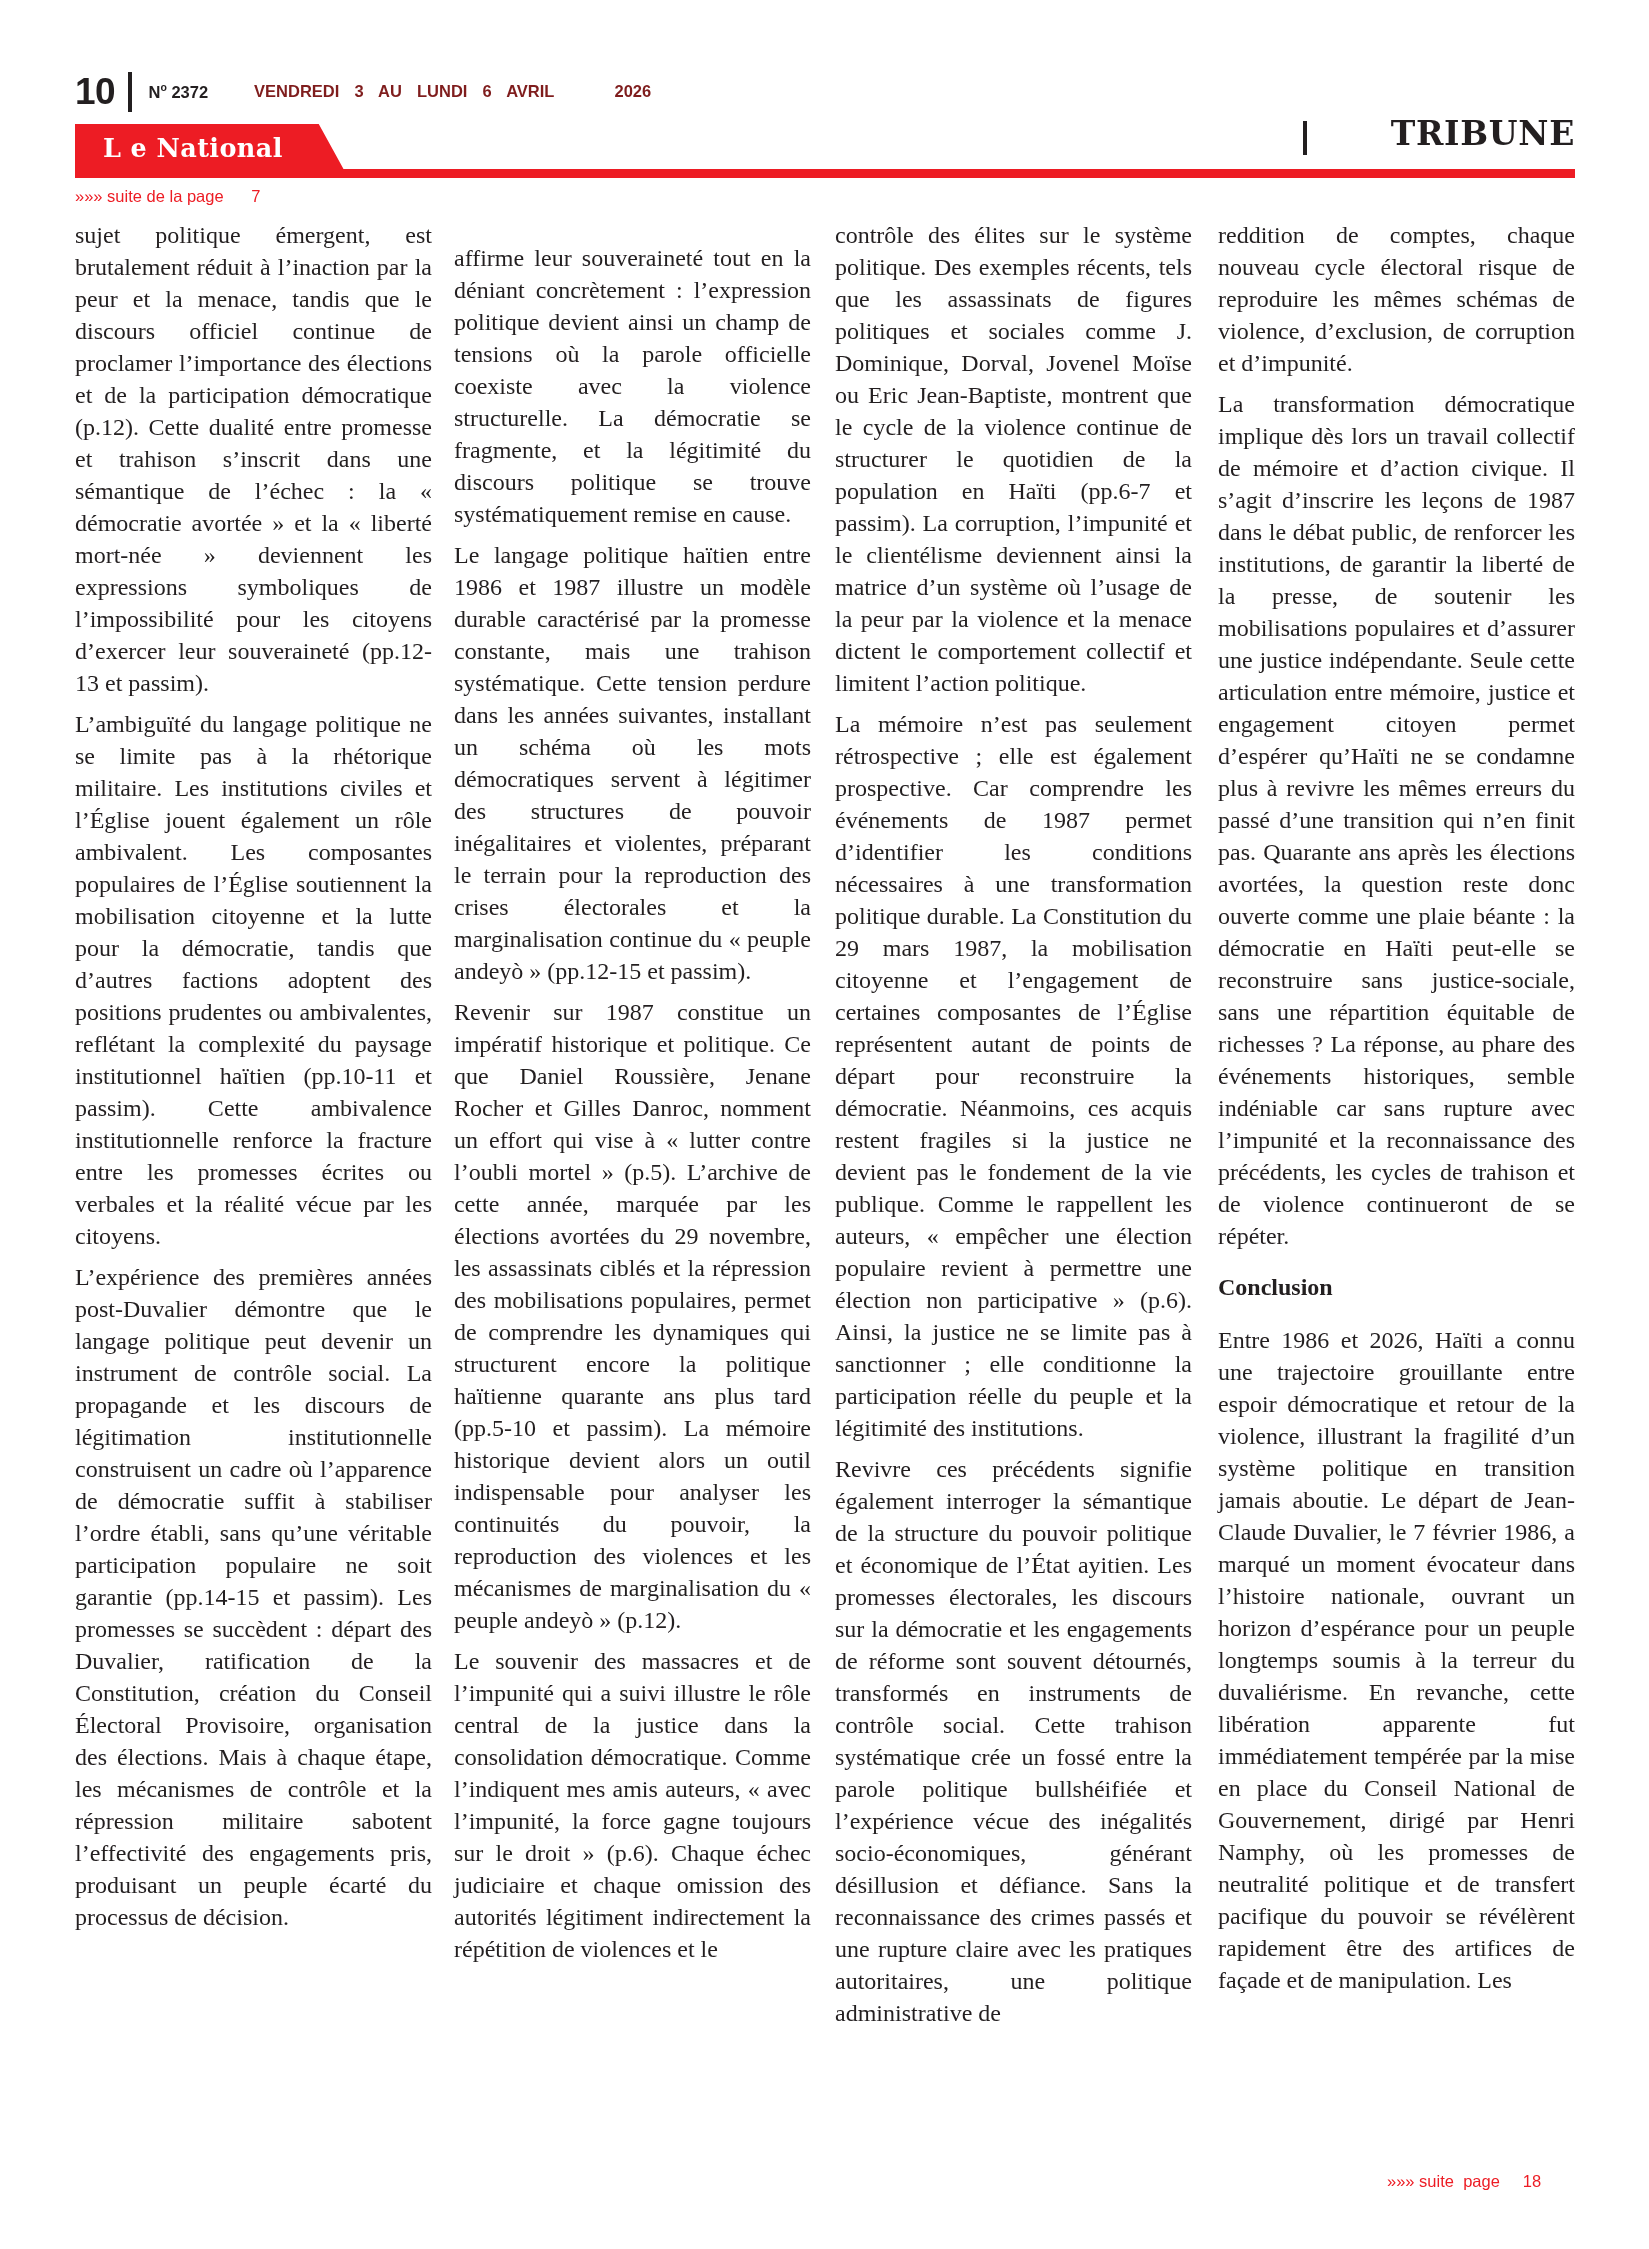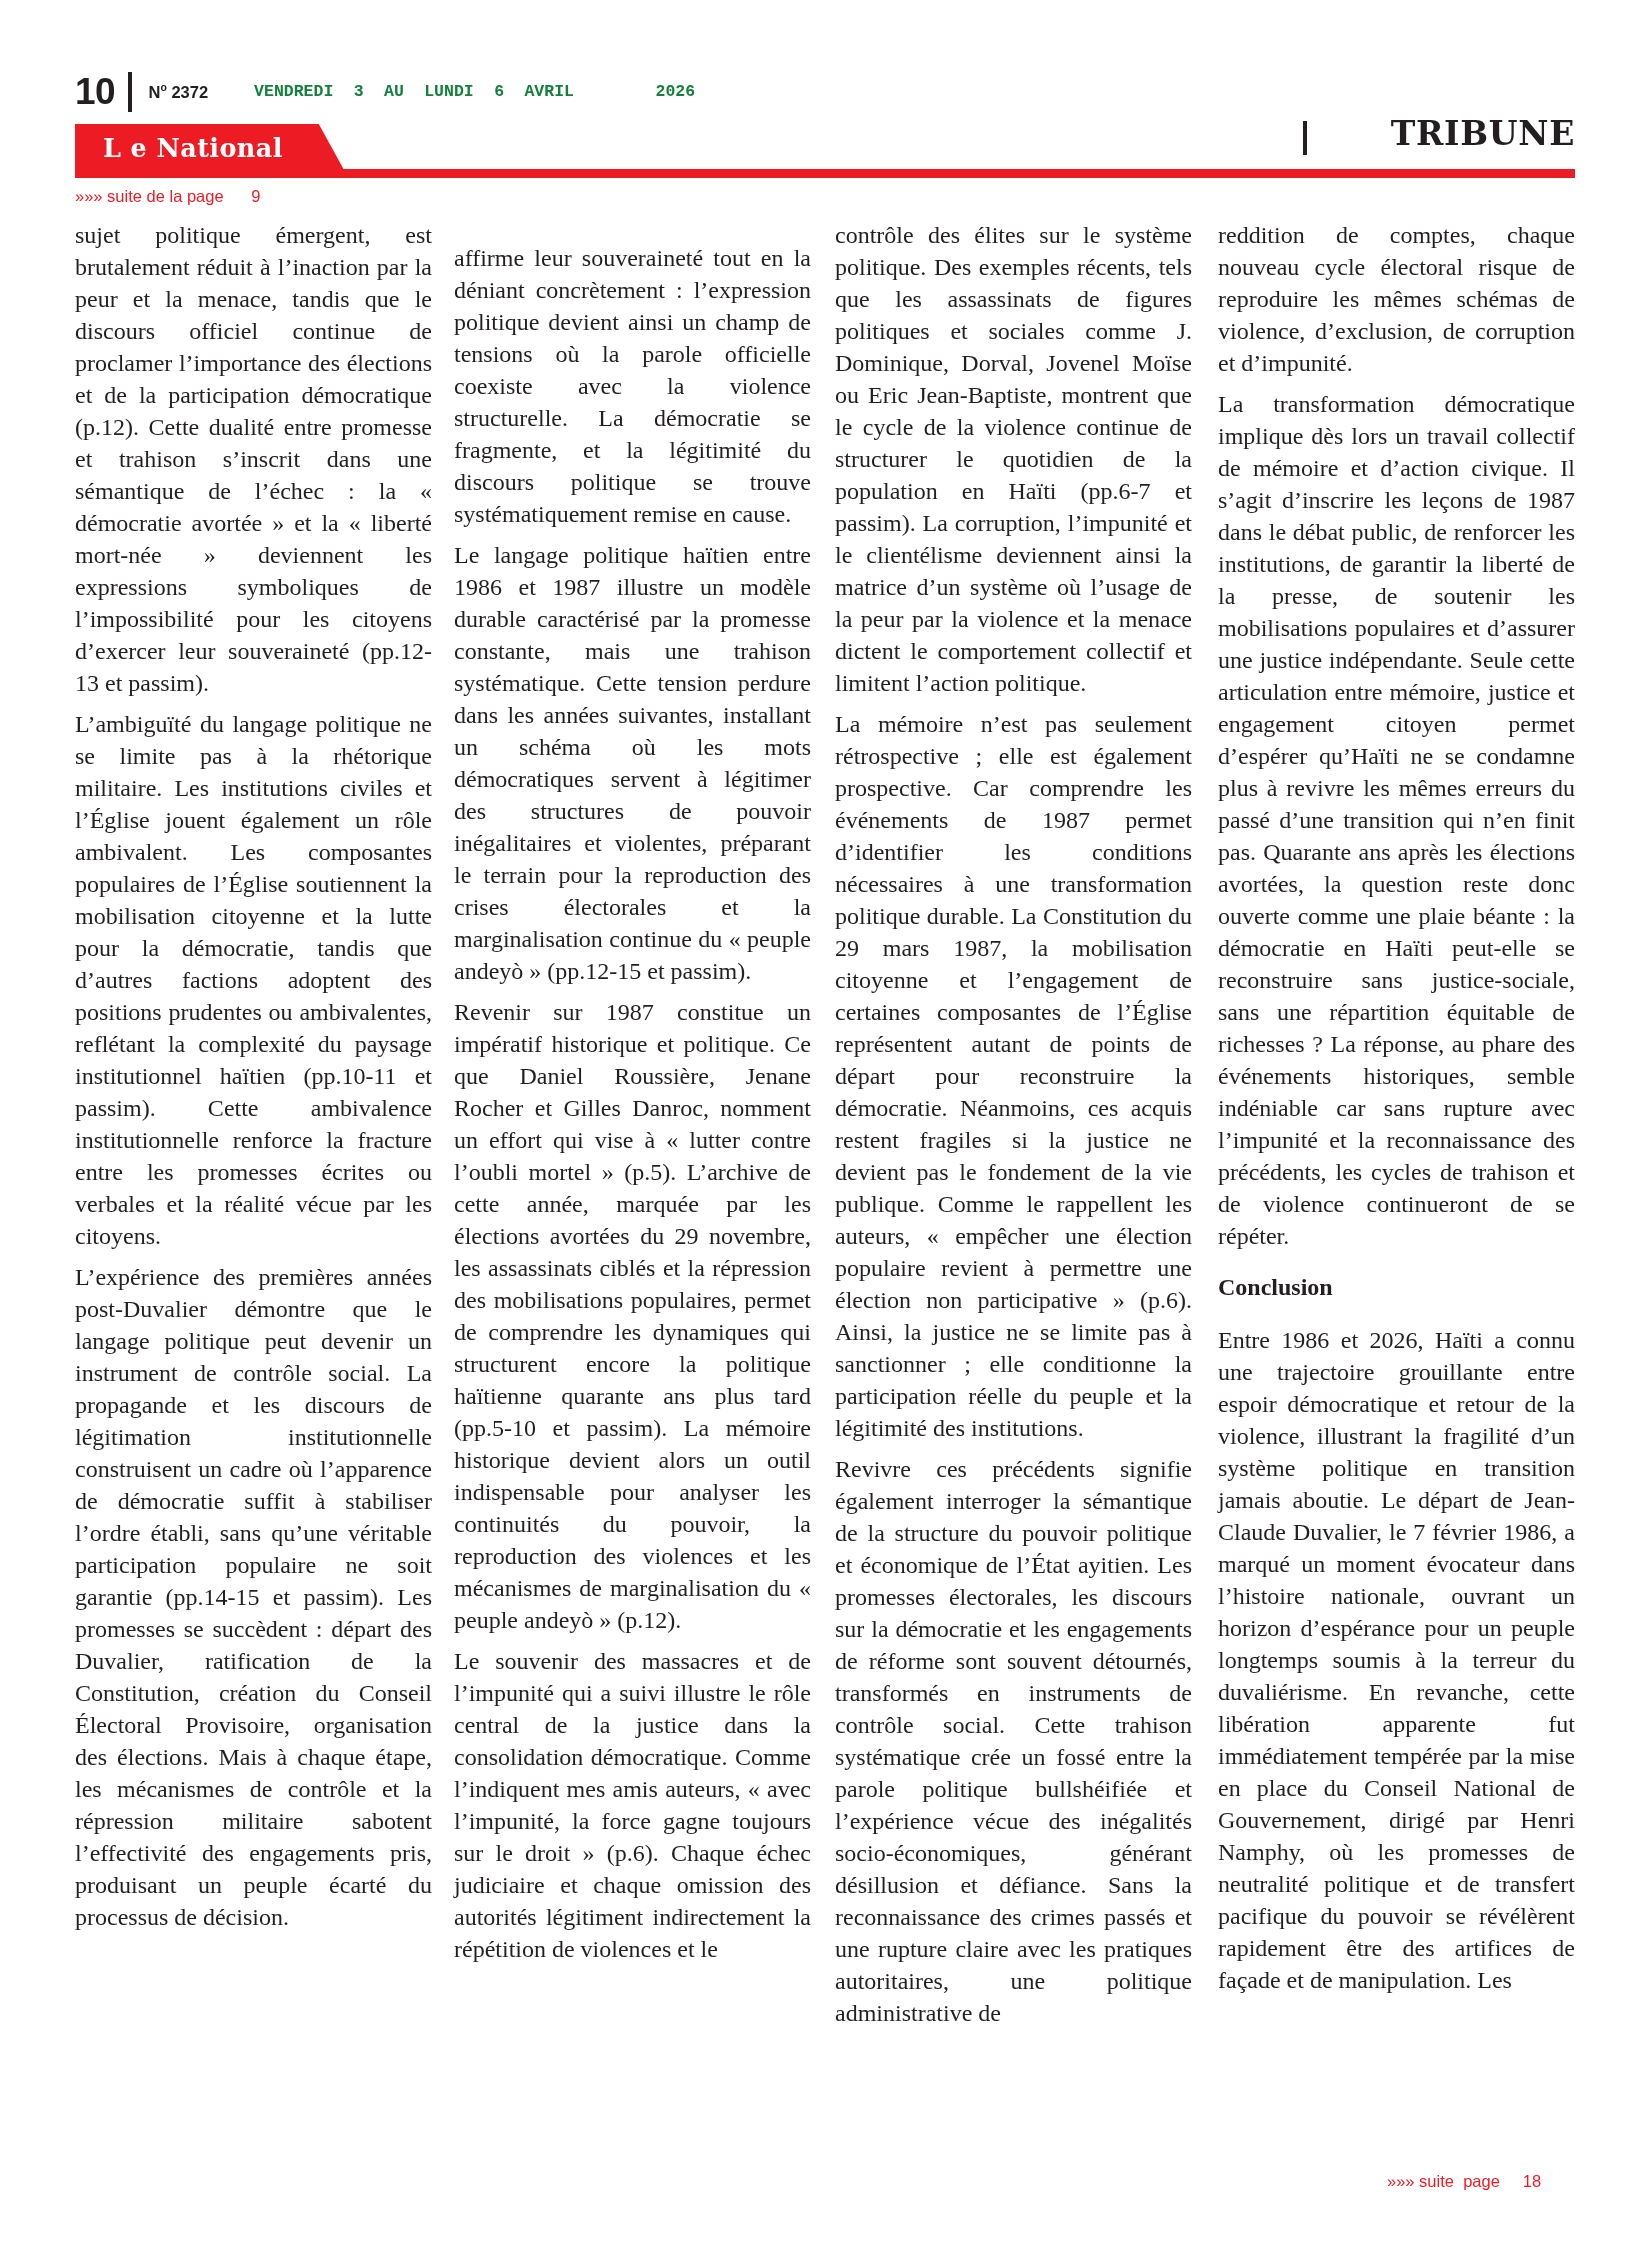--- a/index.html
+++ b/index.html
@@ -2,21 +2,21 @@
 <html style="font-size:12px"><head>
 <meta charset="utf-8">
 <style>
   html, body { margin: 0; padding: 0; background: #ffffff; }
   body { width: 1650px; height: 2250px; position: relative; overflow: hidden; color: #231f20; }
   .masthead-top { position: absolute; left: 75px; top: 69px; height: 45px; display: flex; align-items: center; }
   .page-num { font-family: "Liberation Sans", sans-serif; font-weight: bold; font-size: 37px; letter-spacing: -0.7px; color: #231f20; }
   .vbar { width: 3.7px; height: 40px; background: #231f20; margin: 0 16.5px 0 13.5px; }
   .issue { font-family: "Liberation Sans", sans-serif; font-weight: bold; font-size: 16.5px; color: #231f20; white-space: pre; }
   .issue sup { font-size: 10.5px; }
-  .date { font-family: Liberation Mono, monospace; font-weight: bold; font-size: 16.5px; margin-left: 46px; word-spacing: 10.5px; white-space: pre; color: #15803d; }
+  .date { font-family: Liberation Sans, sans-serif; font-weight: bold; font-size: 16.5px; margin-left: 46px; word-spacing: 10.5px; white-space: pre; color: #7f1d1d; }
 
   .rubric-bar { position: absolute; left: 1303px; top: 121px; width: 3.7px; height: 34px; background: #231f20; }
   .rubric { position: absolute; right: 75px; top: 114px; font-family: "DejaVu Serif", serif; font-weight: bold; font-size: 33px; letter-spacing: 0.7px; color: #231f20; }
 
   .band { position: absolute; left: 75px; top: 124px; width: 1500px; height: 54px; }
   .band svg { display: block; }
   .brand { position: absolute; left: 103px; top: 133px; font-family: "DejaVu Serif", serif; font-weight: bold; font-size: 25.5px; color: #ffffff; letter-spacing: 0.4px; }
 
   .cont-top { position: absolute; left: 75px; top: 187px; font-family: "Liberation Sans", sans-serif; font-size: 16.5px; color: #ed1c24; white-space: pre; }
   .cont-bottom { position: absolute; left: 1387px; top: 2172px; font-family: "Liberation Sans", sans-serif; font-size: 16.5px; color: #ed1c24; white-space: pre; }
@@ -42,21 +42,21 @@
 <div class="rubric-bar"></div>
 <div class="rubric">TRIBUNE</div>
 
 <div class="band">
   <svg width="1500" height="54" viewBox="0 0 2000 72">
     <polygon id="band-tab" points="0,0 325,0 358,60 2000,60 2000,72 0,72" fill="#ed1c24"></polygon>
   </svg>
 </div>
 <div class="brand">L e National</div>
 
-<div class="cont-top">»»» suite de la page      9</div>
+<div class="cont-top">»»» suite de la page      7</div>
 
 <div class="col c1">
     <p>sujet politique émergent, est brutalement réduit à l’inaction par la peur et la menace, tandis que le discours officiel continue de proclamer l’importance des élections et de la participation démocratique (p.12). Cette dualité entre promesse et trahison s’inscrit dans une sémantique de l’échec : la « démocratie avortée » et la « liberté mort-née » deviennent les expressions symboliques de l’impossibilité pour les citoyens d’exercer leur souveraineté (pp.12-13 et passim).</p>
     <p>L’ambiguïté du langage politique ne se limite pas à la rhétorique militaire. Les institutions civiles et l’Église jouent également un rôle ambivalent. Les composantes populaires de l’Église soutiennent la mobilisation citoyenne et la lutte pour la démocratie, tandis que d’autres factions adoptent des positions prudentes ou ambivalentes, reflétant la complexité du paysage institutionnel haïtien (pp.10-11 et passim). Cette ambivalence institutionnelle renforce la fracture entre les promesses écrites ou verbales et la réalité vécue par les citoyens.</p>
     <p>L’expérience des premières années post-Duvalier démontre que le langage politique peut devenir un instrument de contrôle social. La propagande et les discours de légitimation institutionnelle construisent un cadre où l’apparence de démocratie suffit à stabiliser l’ordre établi, sans qu’une véritable participation populaire ne soit garantie (pp.14-15 et passim). Les promesses se succèdent : départ des Duvalier, ratification de la Constitution, création du Conseil Électoral Provisoire, organisation des élections. Mais à chaque étape, les mécanismes de contrôle et la répression militaire sabotent l’effectivité des engagements pris, produisant un peuple écarté du processus de décision.</p>
   </div>
 <div class="col c2">
     <p>affirme leur souveraineté tout en la déniant concrètement : l’expression politique devient ainsi un champ de tensions où la parole officielle coexiste avec la violence structurelle. La démocratie se fragmente, et la légitimité du discours politique se trouve systématiquement remise en cause.</p>
     <p>Le langage politique haïtien entre 1986 et 1987 illustre un modèle durable caractérisé par la promesse constante, mais une trahison systématique. Cette tension perdure dans les années suivantes, installant un schéma où les mots démocratiques servent à légitimer des structures de pouvoir inégalitaires et violentes, préparant le terrain pour la reproduction des crises électorales et la marginalisation continue du « peuple andeyò » (pp.12-15 et passim).</p>
     <p>Revenir sur 1987 constitue un impératif historique et politique. Ce que Daniel Roussière, Jenane Rocher et Gilles Danroc, nomment un effort qui vise à « lutter contre l’oubli mortel » (p.5). L’archive de cette année, marquée par les élections avortées du 29 novembre, les assassinats ciblés et la répression des mobilisations populaires, permet de comprendre les dynamiques qui structurent encore la politique haïtienne quarante ans plus tard (pp.5-10 et passim). La mémoire historique devient alors un outil indispensable pour analyser les continuités du pouvoir, la reproduction des violences et les mécanismes de marginalisation du « peuple andeyò » (p.12).</p>

